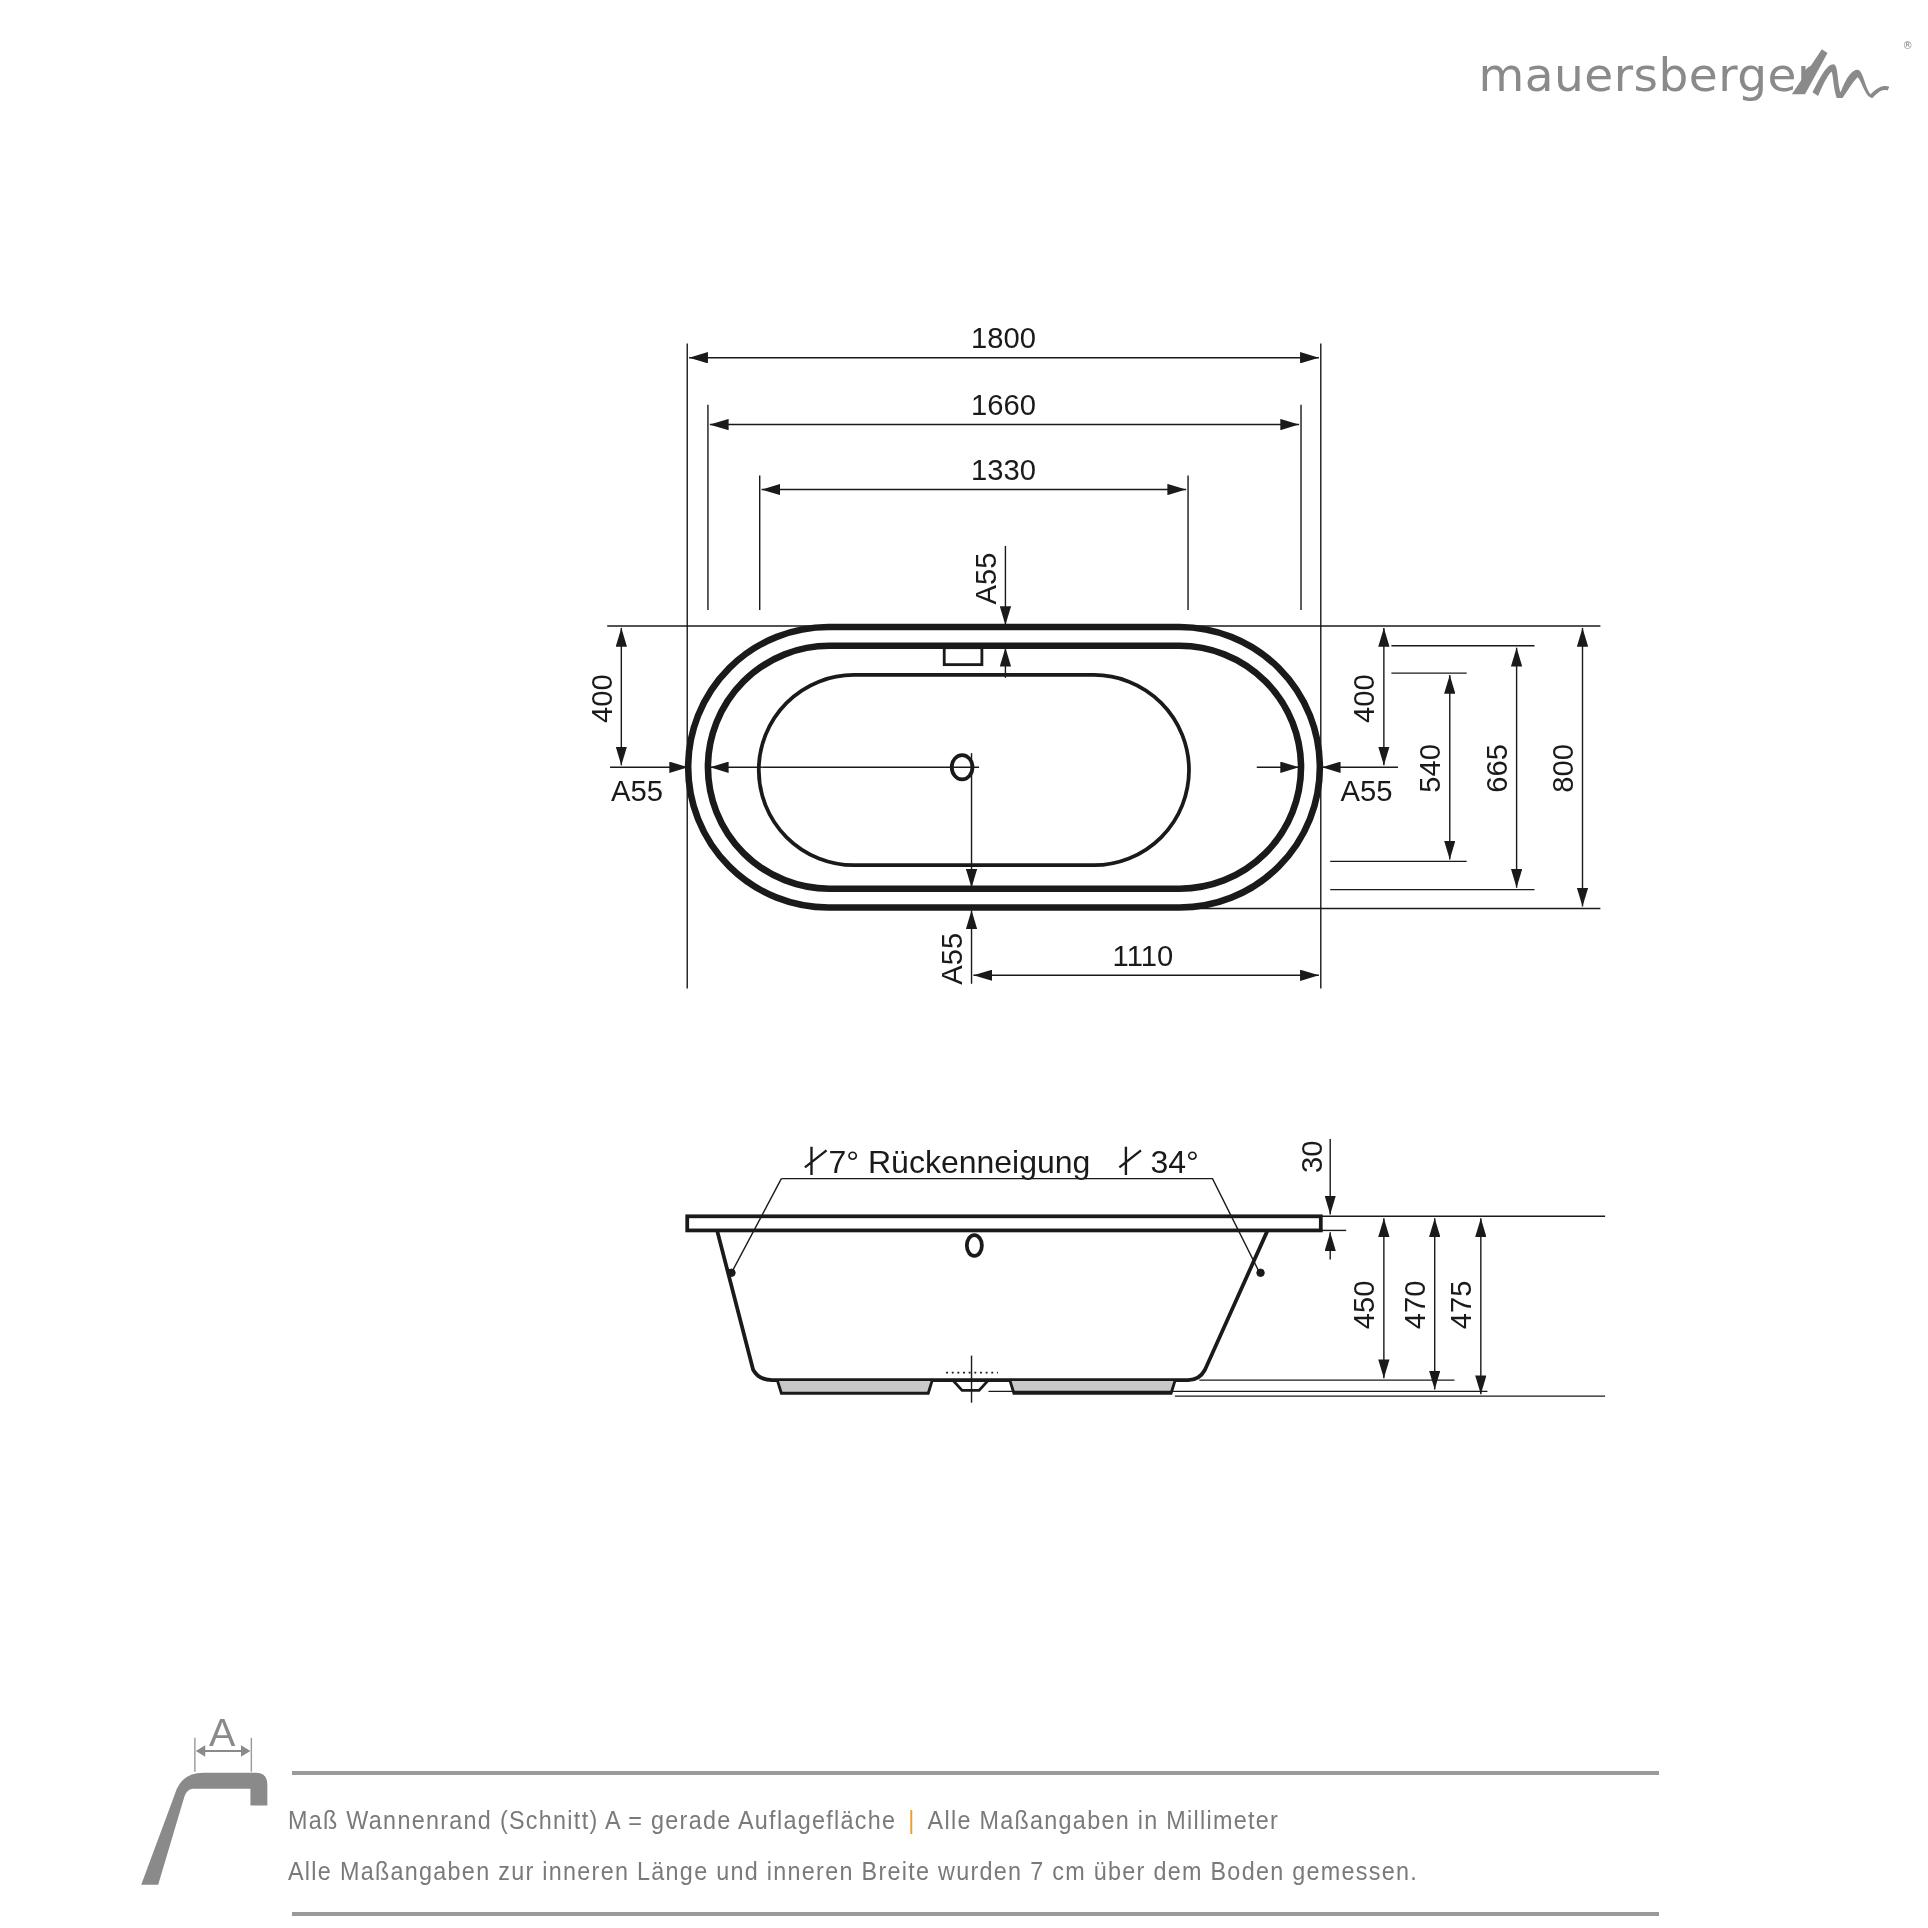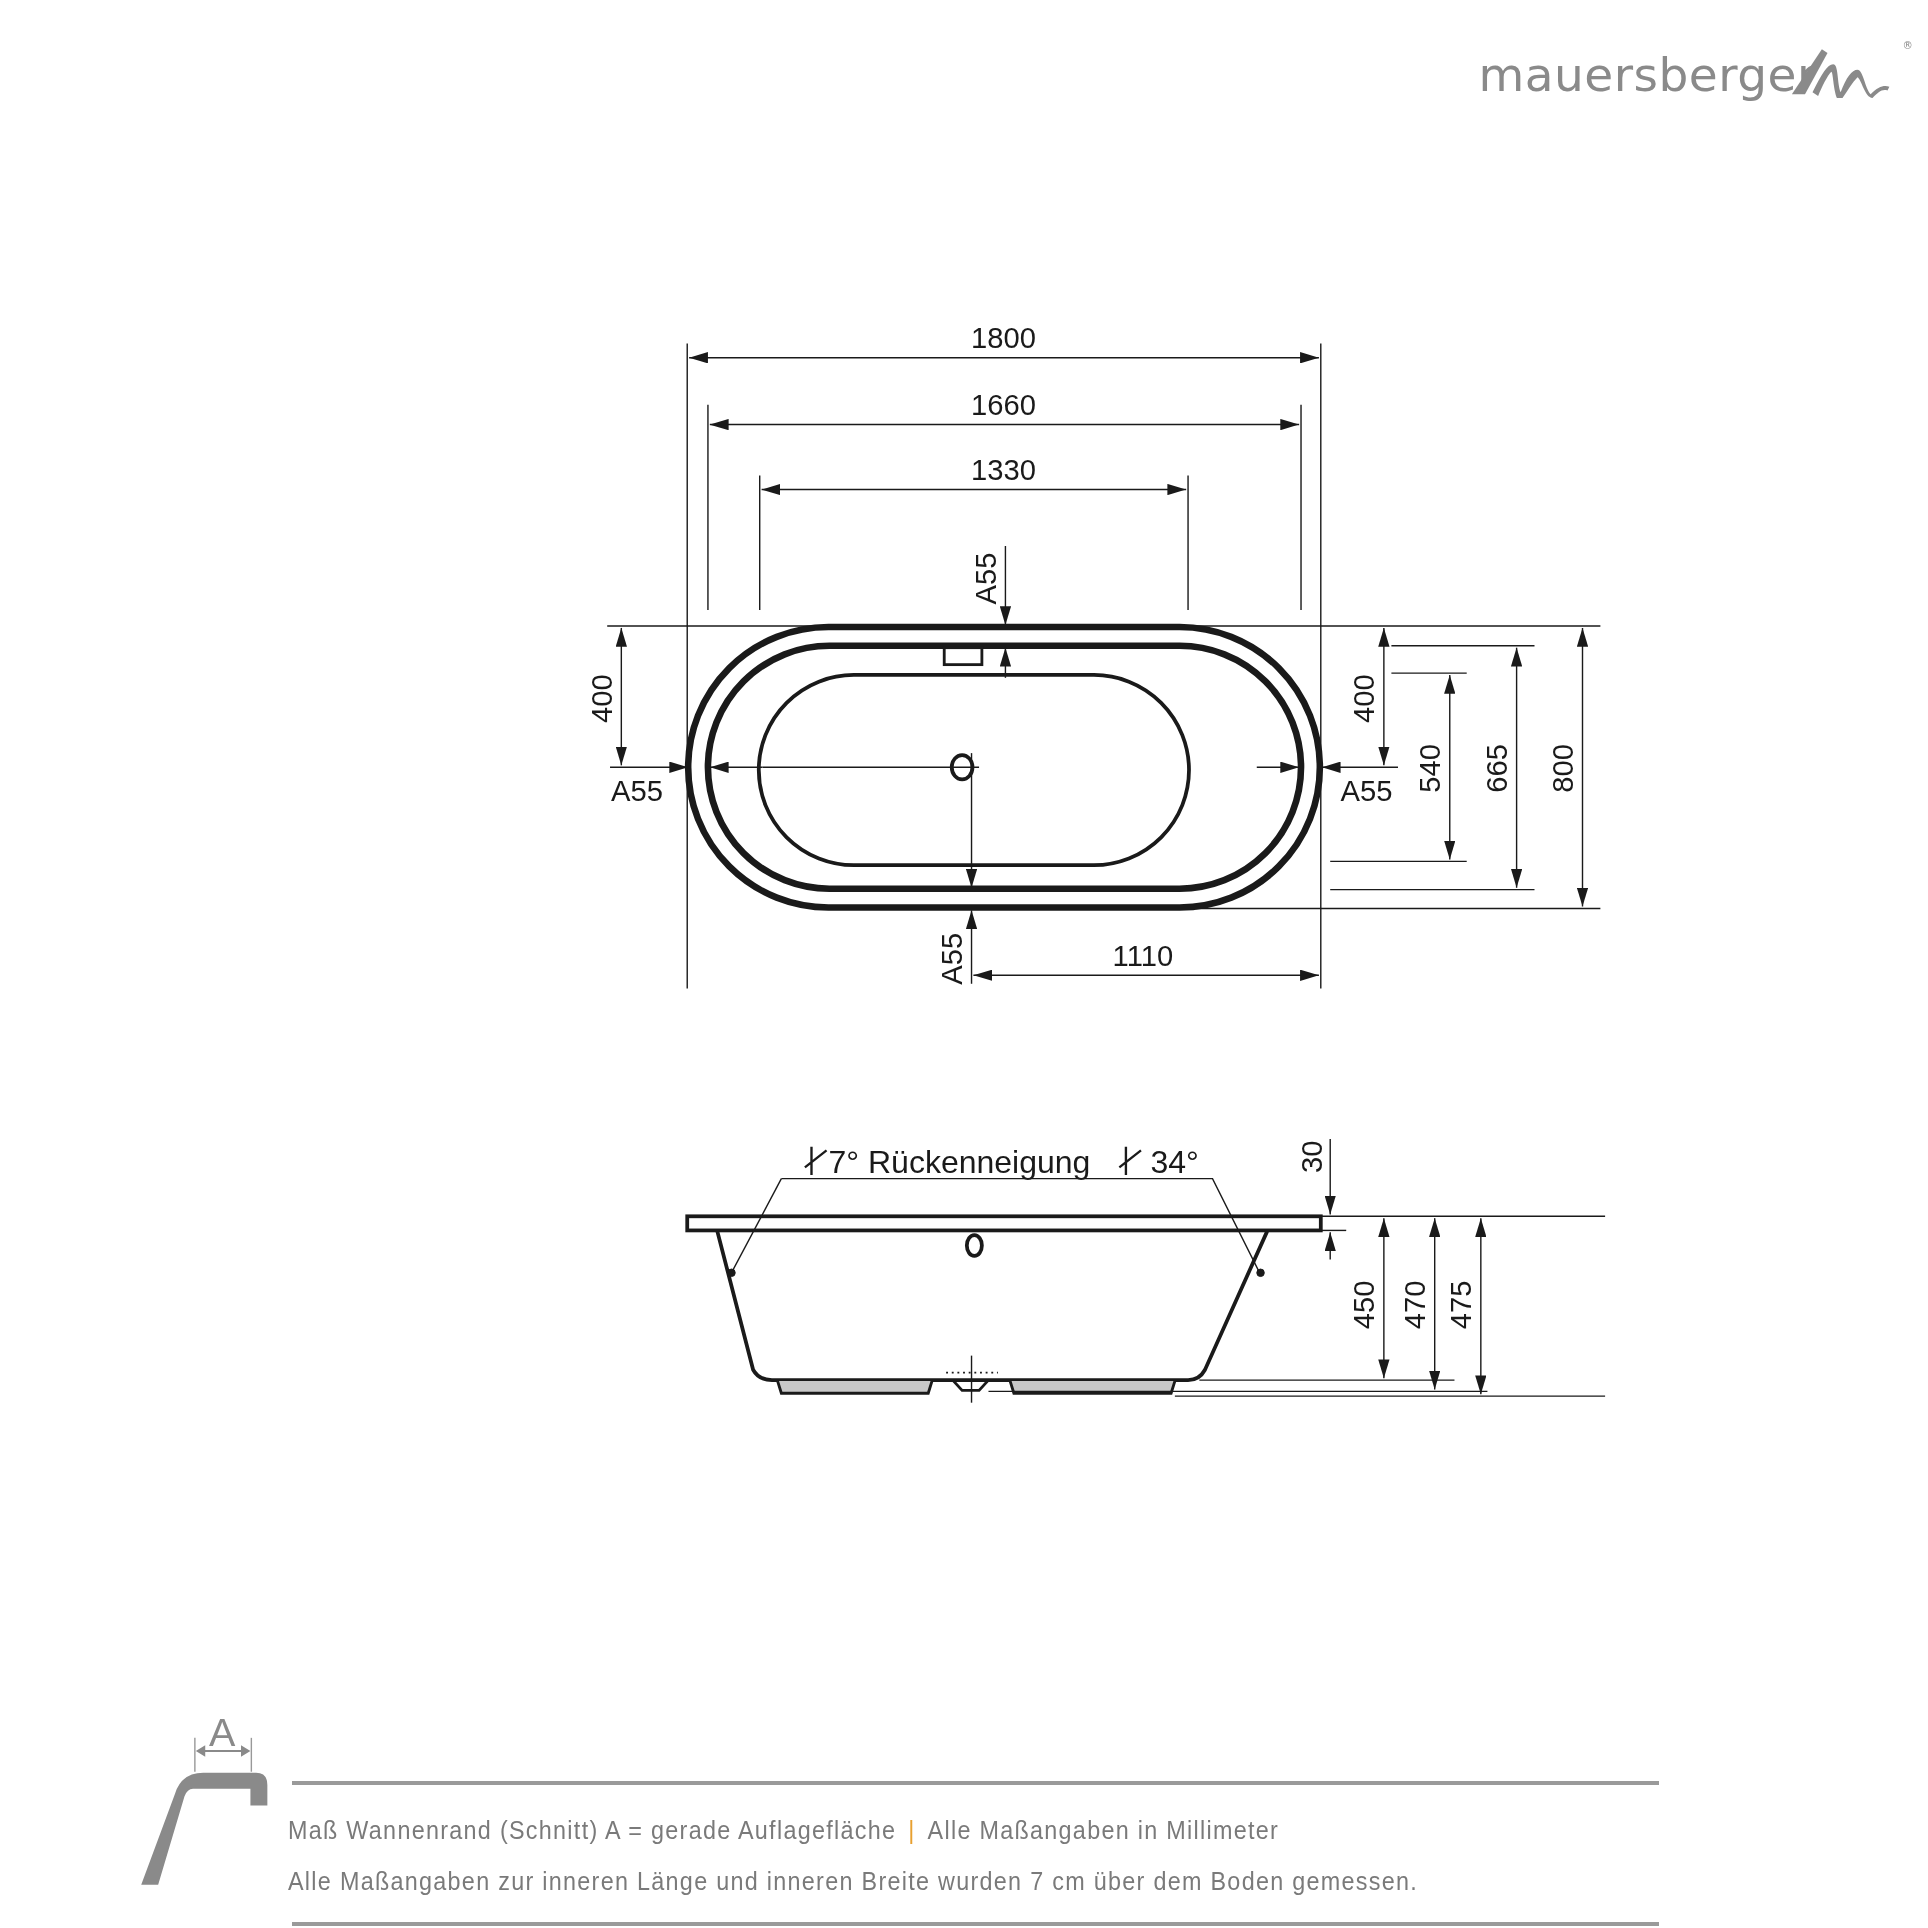--- a/index.html
+++ b/index.html
@@ -4,21 +4,21 @@
 <style>
   html, body { margin: 0; padding: 0; background: #ffffff; }
   body { width: 1928px; height: 1928px; position: relative; overflow: hidden;
          font-family: "Liberation Sans", "DejaVu Sans", sans-serif; }
   #logo { position: absolute; left: 1469px; top: 36px; width: 452px; height: 75px; }
   #logo .word { position: absolute; left: 9.4px; top: 11.3px; font-size: 47px; color: #8a8a8a;
                 letter-spacing: 0.5px; font-family: "DejaVu Sans", sans-serif; }
   #logo svg { position: absolute; left: 315px; top: 0; }
   #drawing { position: absolute; left: 0; top: 0; }
   .dim { font-family: "Liberation Sans", sans-serif; font-size: 31px; fill: #1a1a1a; }
-  #footer { position: absolute; left: 0; top: 16px; width: 1928px; height: 1496px; pointer-events: none; }
+  #footer { position: absolute; left: 0; top: 6px; width: 1928px; height: 1496px; pointer-events: none; }
   .note { position: absolute; left: 288px; font-family: "Liberation Sans", sans-serif;
           font-size: 25.4px; color: #7a7a7a; letter-spacing: 1.4px; transform: scaleX(0.92); transform-origin: left; white-space: nowrap; }
   .note .sep { color: #e8a030; margin: 0 13px; }
   .rule { position: absolute; left: 292px; width: 1367px; height: 3.8px; background: #9a9a9a; }
 </style>
 </head>
 <body>
 
 <div id="logo">
   <span class="word">mauersberger</span>

